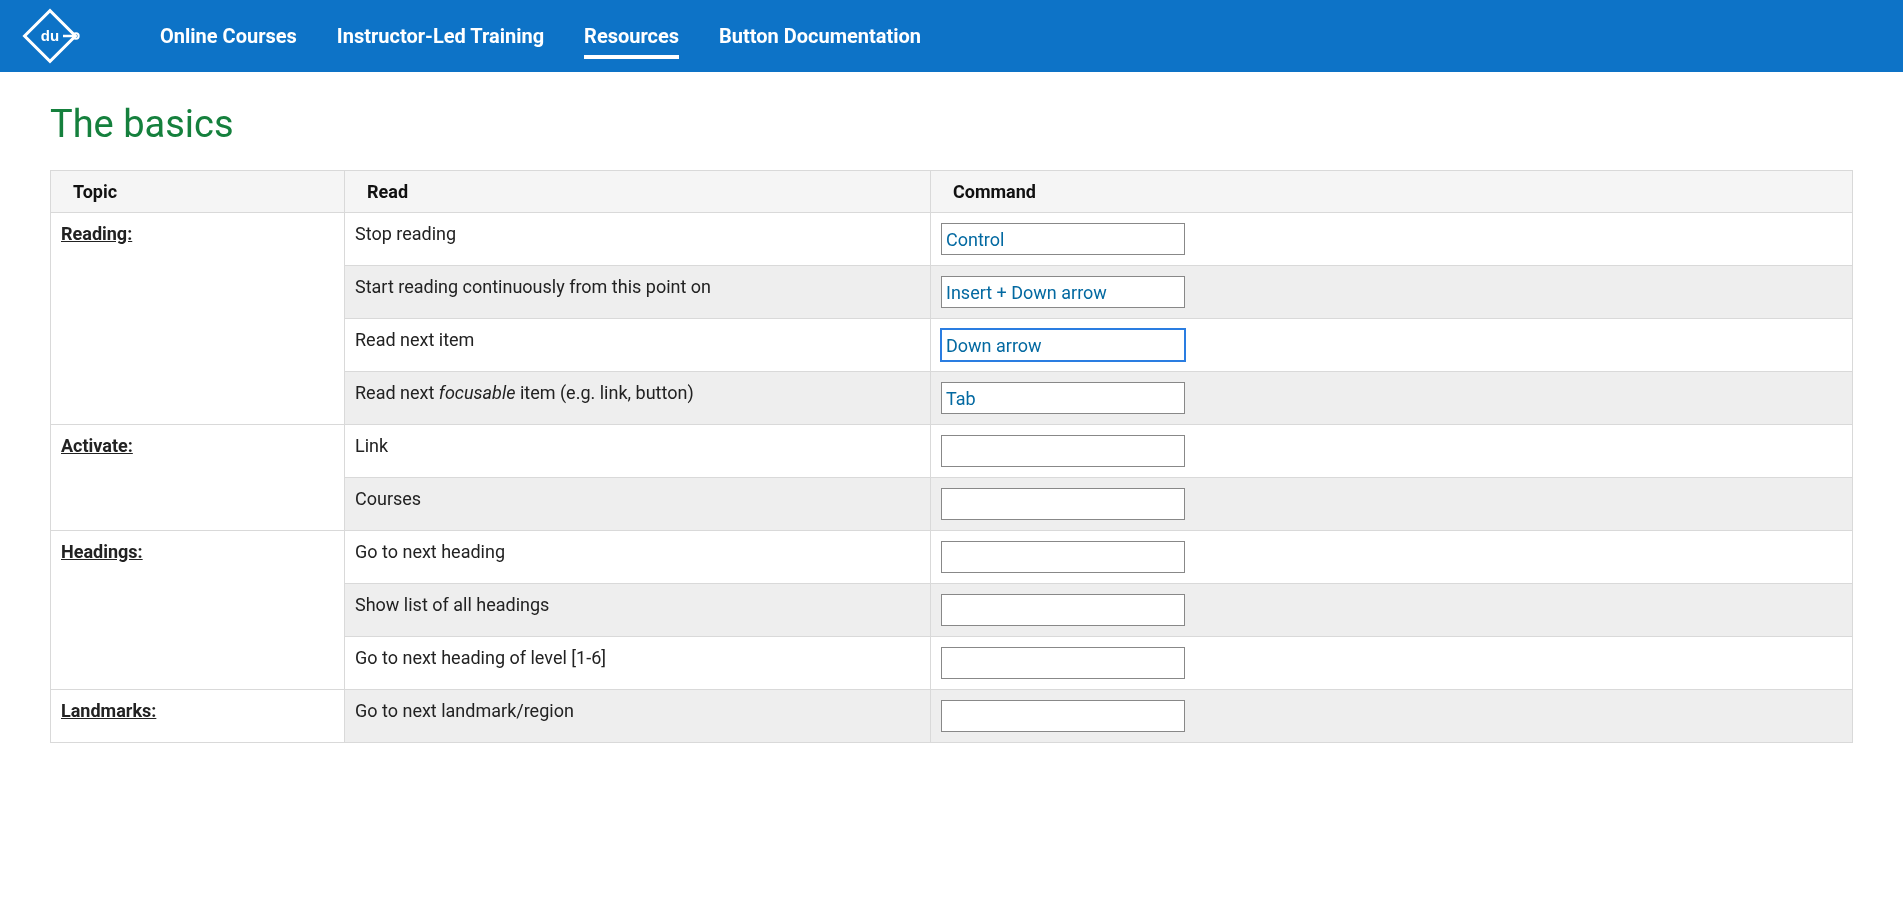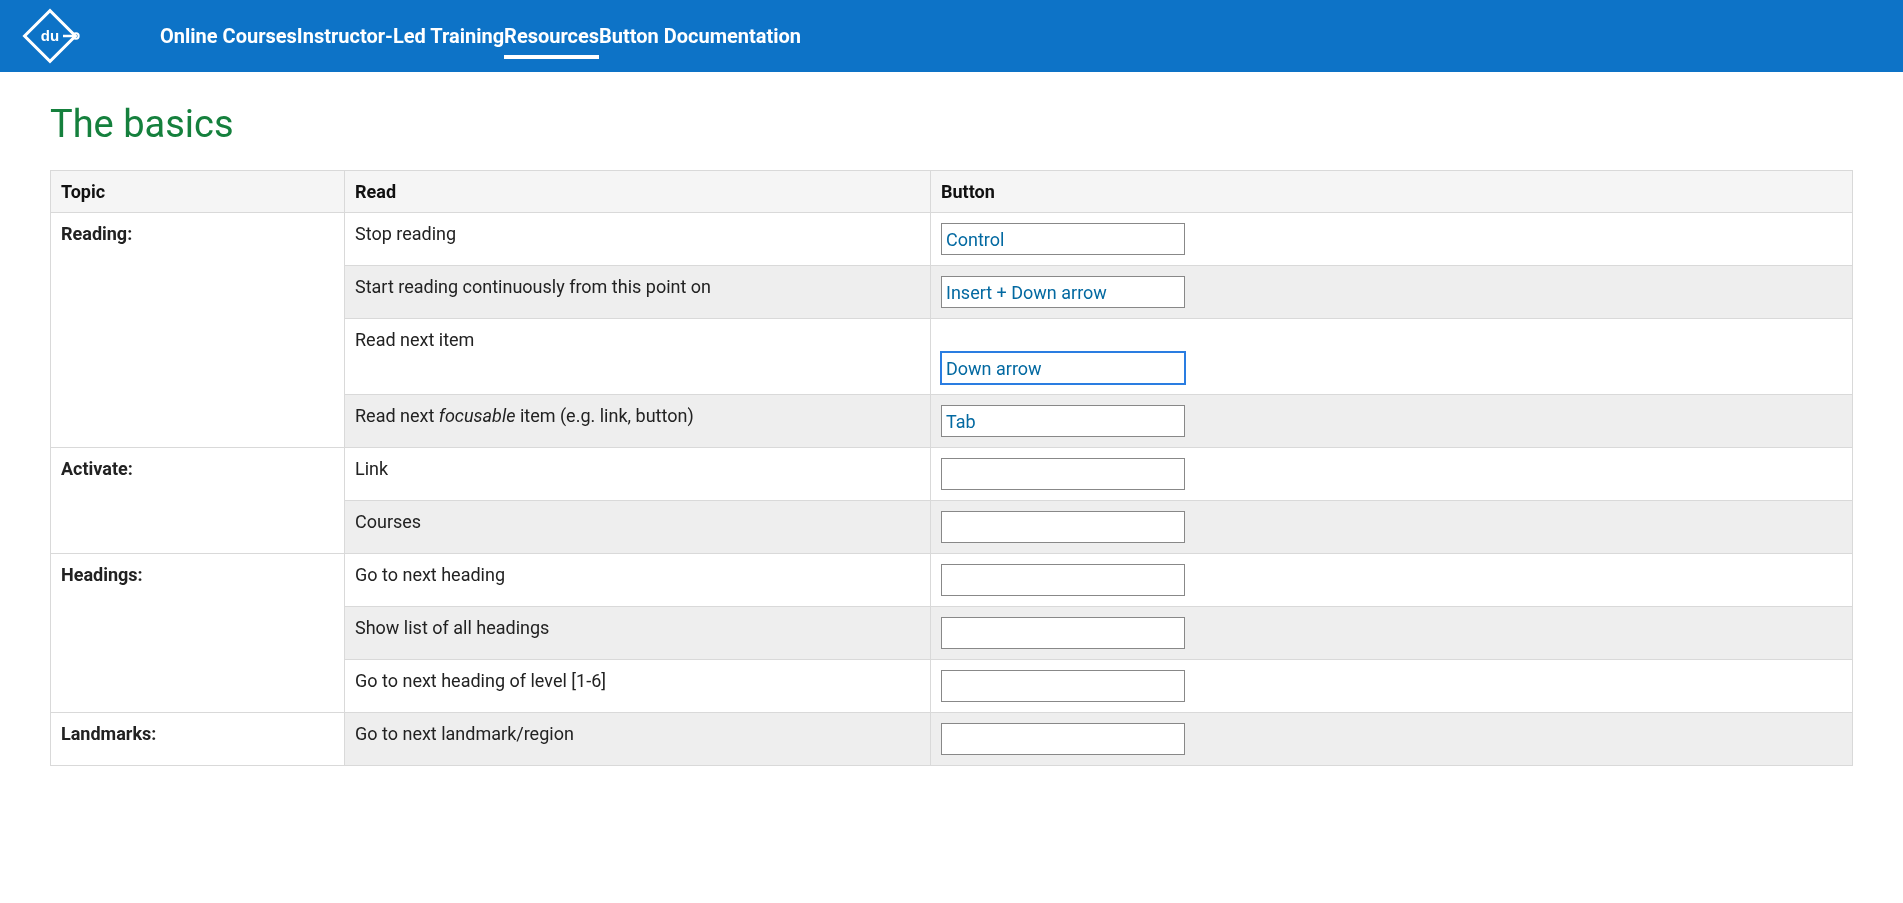--- a/index.html
+++ b/index.html
@@ -19,20 +19,21 @@
     }
     .logo {
       display: flex;
       align-items: center;
       justify-content: center;
       width: 60px;
       height: 60px;
     }
     .nav-links {
       display: flex;
+      gap: 40px;
       align-items: center;
       margin-left: 40px;
     }
     .nav-link {
       color: #ffffff;
       font-size: 20px;
       font-weight: 700;
       text-decoration: none;
       padding: 22px 0;
       cursor: pointer;
@@ -63,53 +64,53 @@
     }
     table.basics th, table.basics td {
       border: 1px solid #d9d9d9;
       text-align: left;
       vertical-align: top;
     }
     table.basics thead th {
       background: #f5f5f5;
       font-weight: 700;
       font-size: 18px;
-      padding: 10px 10px;
+      padding: 10px 22px;
       color: #111;
     }
     table.basics td {
       font-size: 18px;
       padding: 10px 10px;
       color: #222;
     }
     table.basics tr.row-alt td {
       background: #eeeeee;
     }
     .topic-cell {
       font-weight: 700;
       vertical-align: top;
       background: #ffffff !important;
+      text-decoration: underline;
     }
     .col-topic { width: 294px; }
     .col-task { width: 586px; }
     .col-cmd  { width: auto; }
     .cmd-input {
       width: 244px;
       height: 32px;
       border: 1px solid #888;
       font-size: 18px;
       padding: 2px 4px;
       background: #fff;
       font-family: inherit;
       color: #0369a1;
     }
     .cmd-input.focused {
       border: 1px solid #2a7de1;
       box-shadow: 0 0 0 1px #2a7de1;
-      margin-top: 23px;
     }
     em { font-style: italic; }
   </style>
 </head>
 <body>
 
 <div class="navbar">
   <div class="logo">
     <svg width="60" height="60" viewBox="0 0 60 60">
       <g transform="translate(30,30) rotate(45)">
@@ -134,21 +135,21 @@
   <table class="basics">
     <colgroup>
       <col class="col-topic">
       <col class="col-task">
       <col class="col-cmd">
     </colgroup>
     <thead>
       <tr>
         <th>Topic</th>
         <th>Read</th>
-        <th>Button</th>
+        <th>Command</th>
       </tr>
     </thead>
     <tbody id="basics-tbody">
         <tr>
           <td class="topic-cell" rowspan="4">Reading:</td>
           <td>Stop reading</td>
           <td><input type="text" class="cmd-input" value="Control" style=""></td>
         </tr>
         <tr class="row-alt">
           <td>Start reading continuously from this point on</td>

